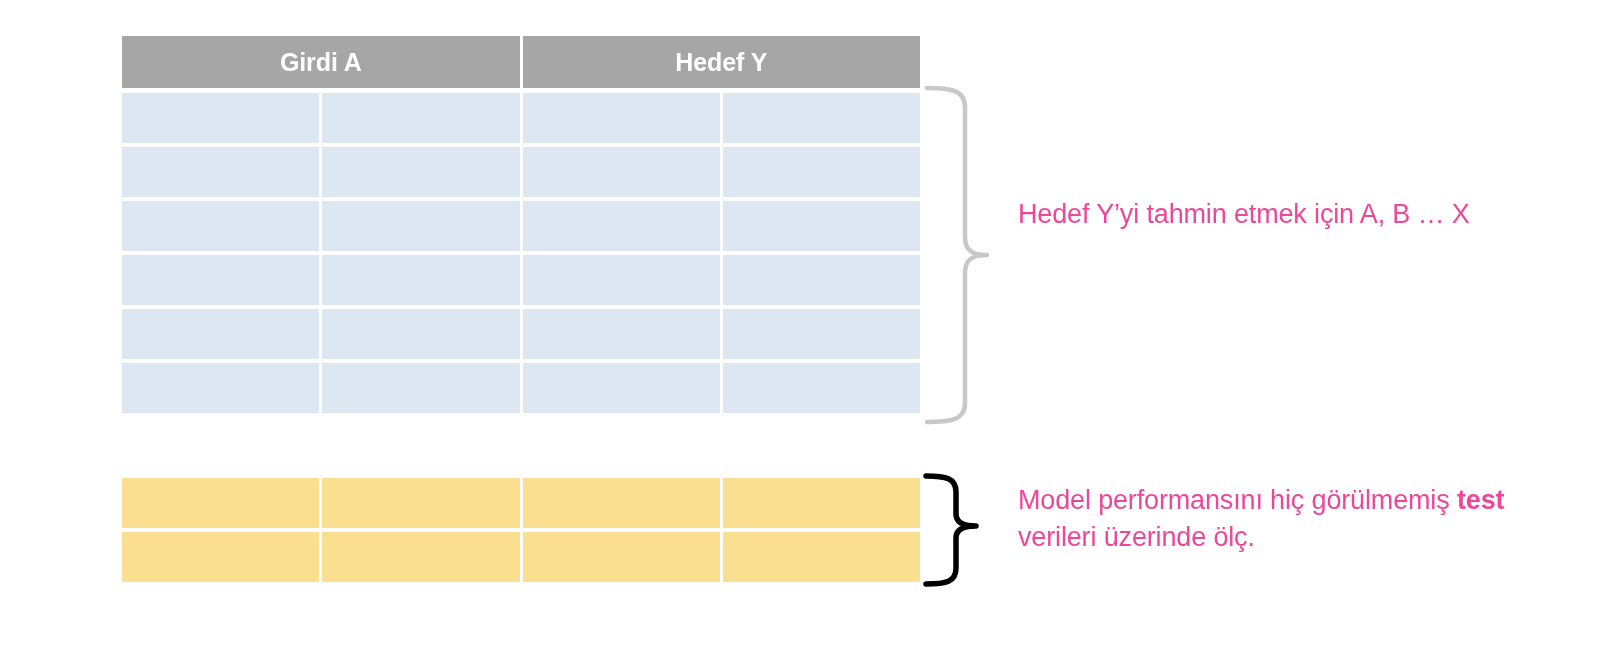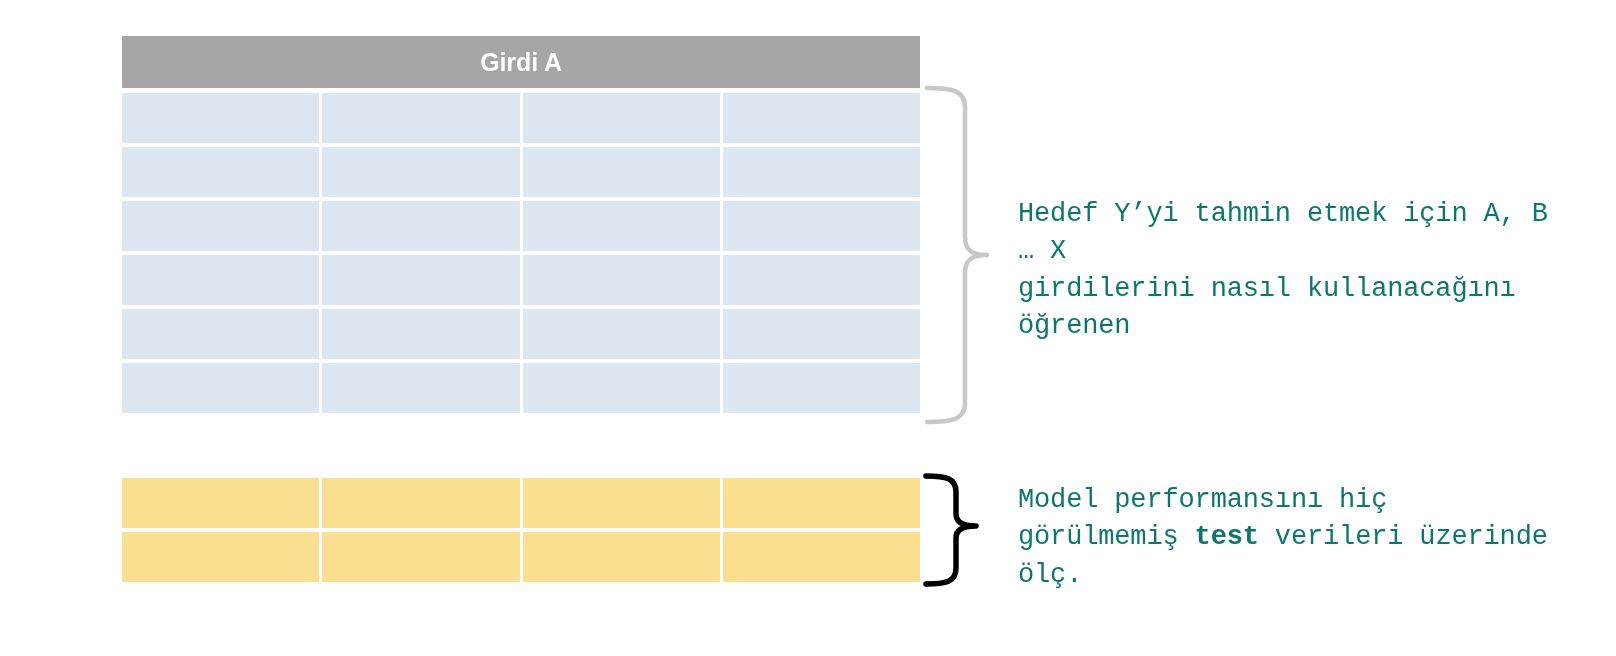--- a/index.html
+++ b/index.html
@@ -82,42 +82,42 @@
     position: absolute;
   }
   #train-brace { left: 925px; top: 85px; }
   #test-brace  { left: 918px; top: 470px; }
 
   
   .annotation {
     position: absolute;
     font-size: 27px;
     line-height: 1.38;
-    color: #0f766e;
+    color: #ec4899;
     letter-spacing: -0.15px;
-    font-family: Liberation Mono, monospace;
   }
   #train-annotation {
     left: 1018px;
     top: 196px;
     width: 540px;
   }
   #test-annotation {
     left: 1018px;
     top: 482px;
     width: 545px;
   }
   .annotation b { font-weight: bold; }
 </style>
 </head>
 <body>
 
 <div id="train-table">
   <div class="header-row">
     <div class="header-cell">Girdi A</div>
+    <div class="header-cell">Hedef Y</div>
   </div>
   <div class="data-grid">
       <div class="data-row">
         <div class="data-cell"></div>
         <div class="data-cell"></div>
         <div class="data-cell"></div>
         <div class="data-cell"></div>
       </div>
       <div class="data-row">
         <div class="data-cell"></div>
@@ -174,16 +174,15 @@
 </div>
 
 <div class="brace" id="test-brace">
   <svg width="100" height="120" viewBox="0 0 100 120" fill="none" xmlns="http://www.w3.org/2000/svg">
     <path d="M8 6 C 28 6, 38 8, 38 22 L 38 44 C 38 53, 46 56, 58 56 C 46 56, 38 59, 38 68 L 38 98 C 38 112, 28 114, 8 114" stroke="#000000" stroke-width="5.5" fill="none" stroke-linecap="round" stroke-linejoin="round"></path>
   </svg>
 </div>
 
 <div class="annotation" id="train-annotation">
   <div>Hedef Y’yi tahmin etmek için A, B … X</div>
-  <div>girdilerini nasıl kullanacağını öğrenen</div>
 </div>
 
 <div class="annotation" id="test-annotation"><span>Model performansını hiç görülmemiş </span><b>test</b><span> verileri üzerinde ölç.</span></div>
 
 </body></html>

